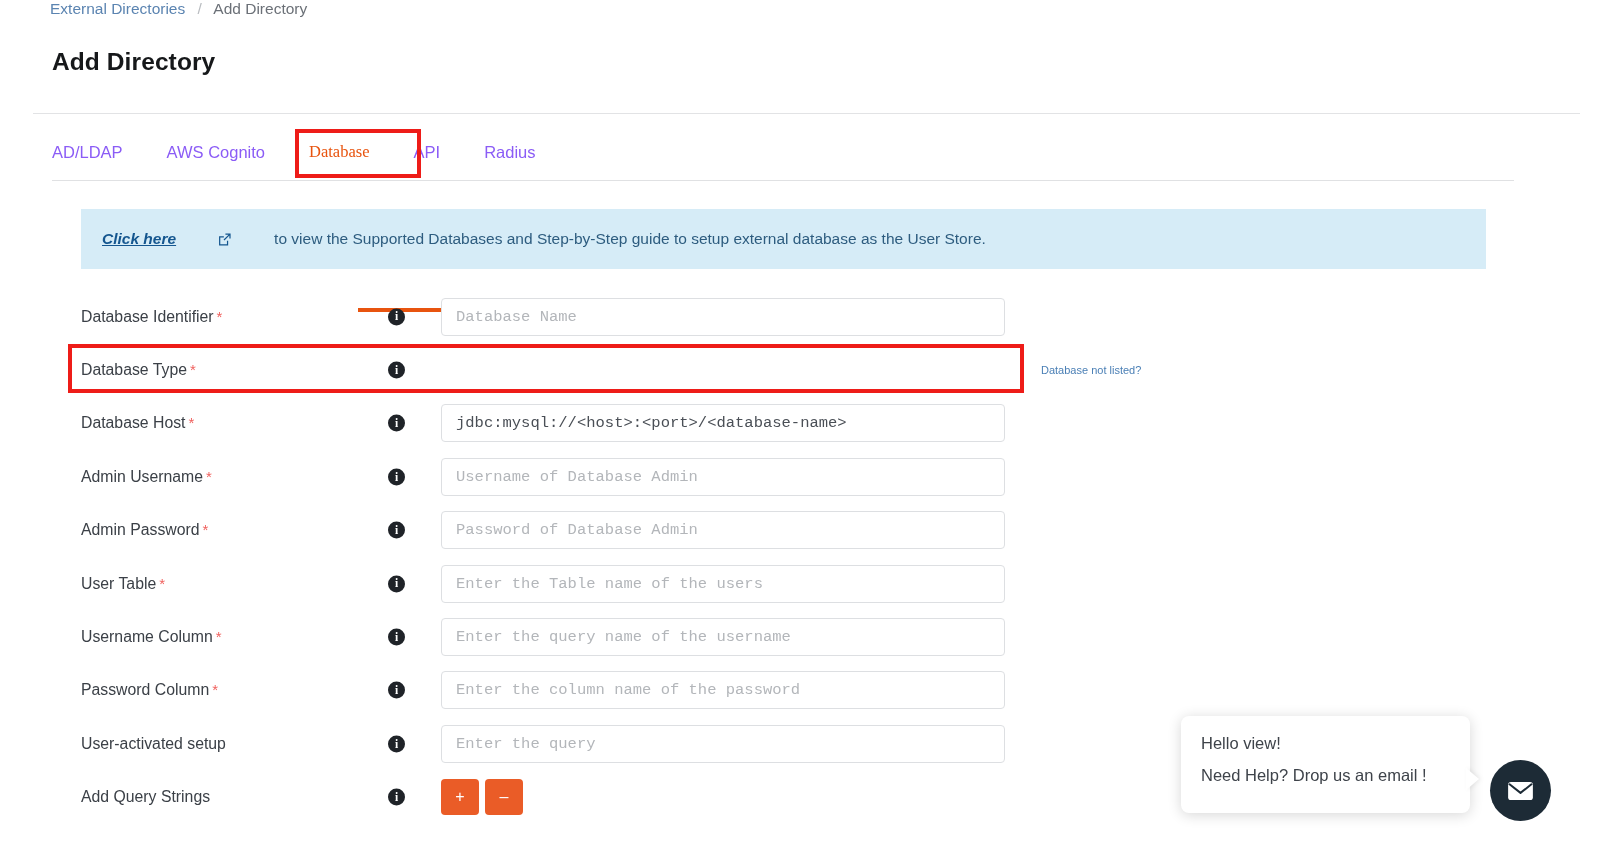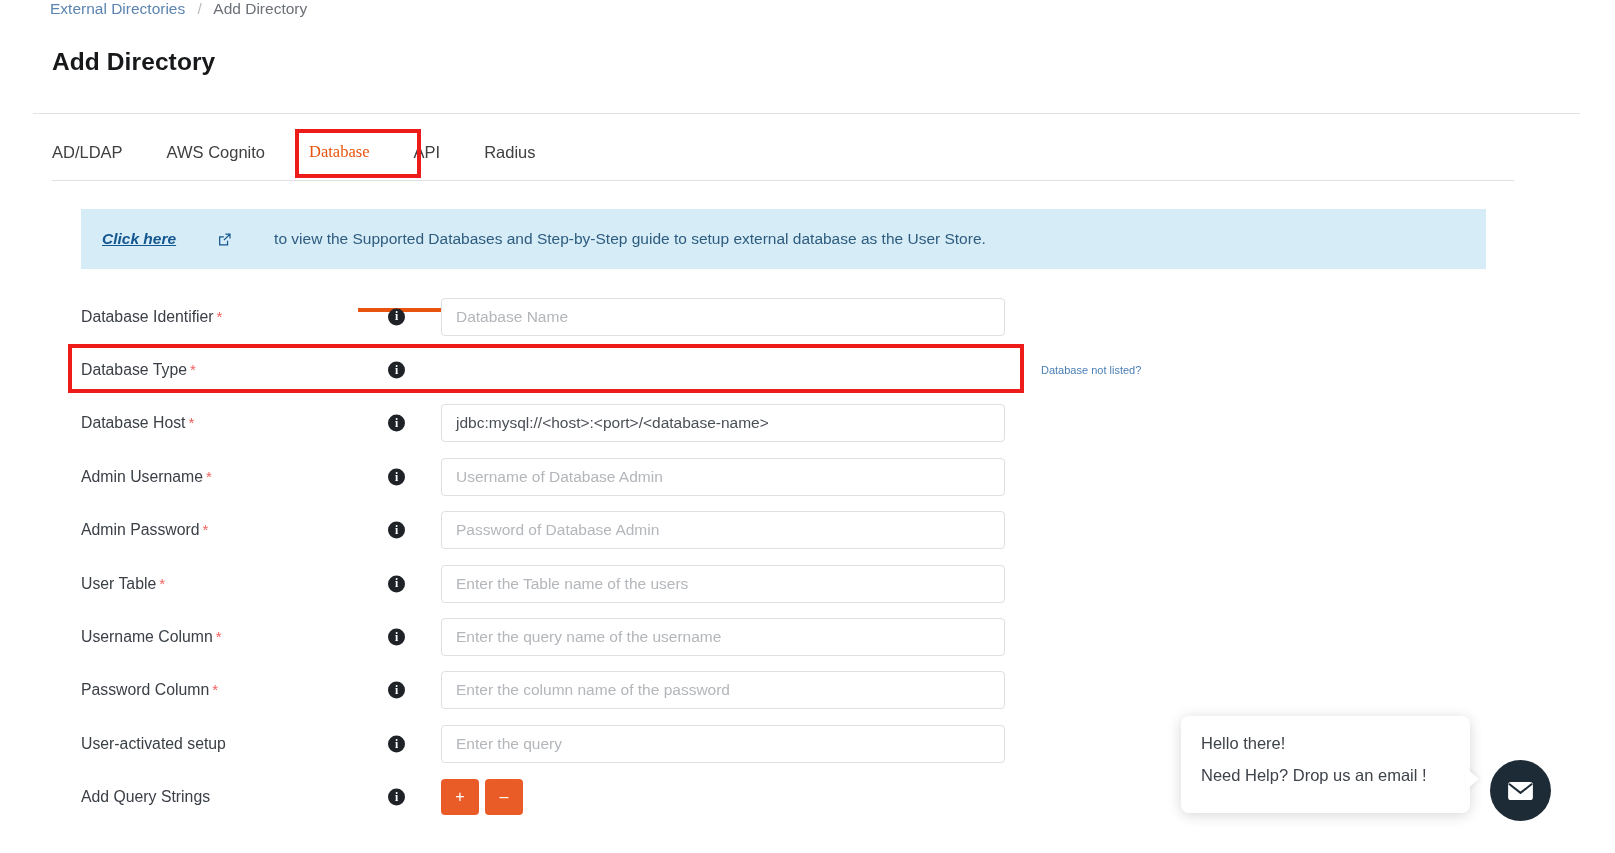--- a/index.html
+++ b/index.html
@@ -38,21 +38,21 @@
     position: absolute; left: 52px; top: 180px;
     width: 1462px; height: 1px; background: #e0e1e3;
   }
 
   
   .tabs {
     position: absolute; left: 52px; top: 132px;
     display: flex; align-items: center;
   }
   .tab {
-    font-size: 16.5px; color: #404040;
+    font-size: 16.5px; color: #8b5cf6;
     padding: 10px 0 12px 0;
     margin-right: 44px;
     cursor: pointer; white-space: nowrap;
   }
   .tab.active { color: #e8540f; font-family: Liberation Serif, serif; }
   .tab.active::after {
     content: ""; position: absolute;
     left: 306px; top: 176px;
     width: 107px; height: 4px; background: #e8540f;
   }
@@ -109,21 +109,21 @@
     font-family: "Liberation Serif", serif; line-height: 1;
   }
   .field {
     position: absolute; left: 441px;
     width: 564px; height: 38px;
     border: 1px solid #dddfe2; border-radius: 4px;
     background: #fff;
     font-size: 15.5px; color: #b3b6ba;
     padding: 0 14px;
     display: flex; align-items: center;
-    font-family: Liberation Sans, sans-serif;
+    font-family: Liberation Mono, monospace;
   }
   .field.filled { color: #4a4f56; }
   .field.select {
     border: 1px solid #9fc6e8;
     color: #4a4f56;
     justify-content: space-between;
   }
   .chev {
     width: 13px; height: 9px; margin-right: 2px;
   }
@@ -313,21 +313,21 @@
         <button class="pm-btn">+</button>
         <button class="pm-btn">–</button>
       </div>
     </div>
 
   </div>
 
   <div class="type-box"></div>
 
   <div class="chat-bubble">
-    <div class="chat-line">Hello there!</div>
+    <div class="chat-line">Hello view!</div>
     <div class="chat-line">Need Help? Drop us an email !</div>
   </div>
   <div class="chat-tail"></div>
   <div class="chat-btn">
     <span class="env">
       <svg viewBox="0 0 28 21" width="27" height="20">
         <rect x="1" y="1" width="26" height="19" rx="3" fill="#ffffff"></rect>
         <path d="M2.5 3.5L14 12.5L25.5 3.5" stroke="#1d2b36" stroke-width="2.1" fill="none" stroke-linecap="round" stroke-linejoin="round"></path>
       </svg>
     </span>

